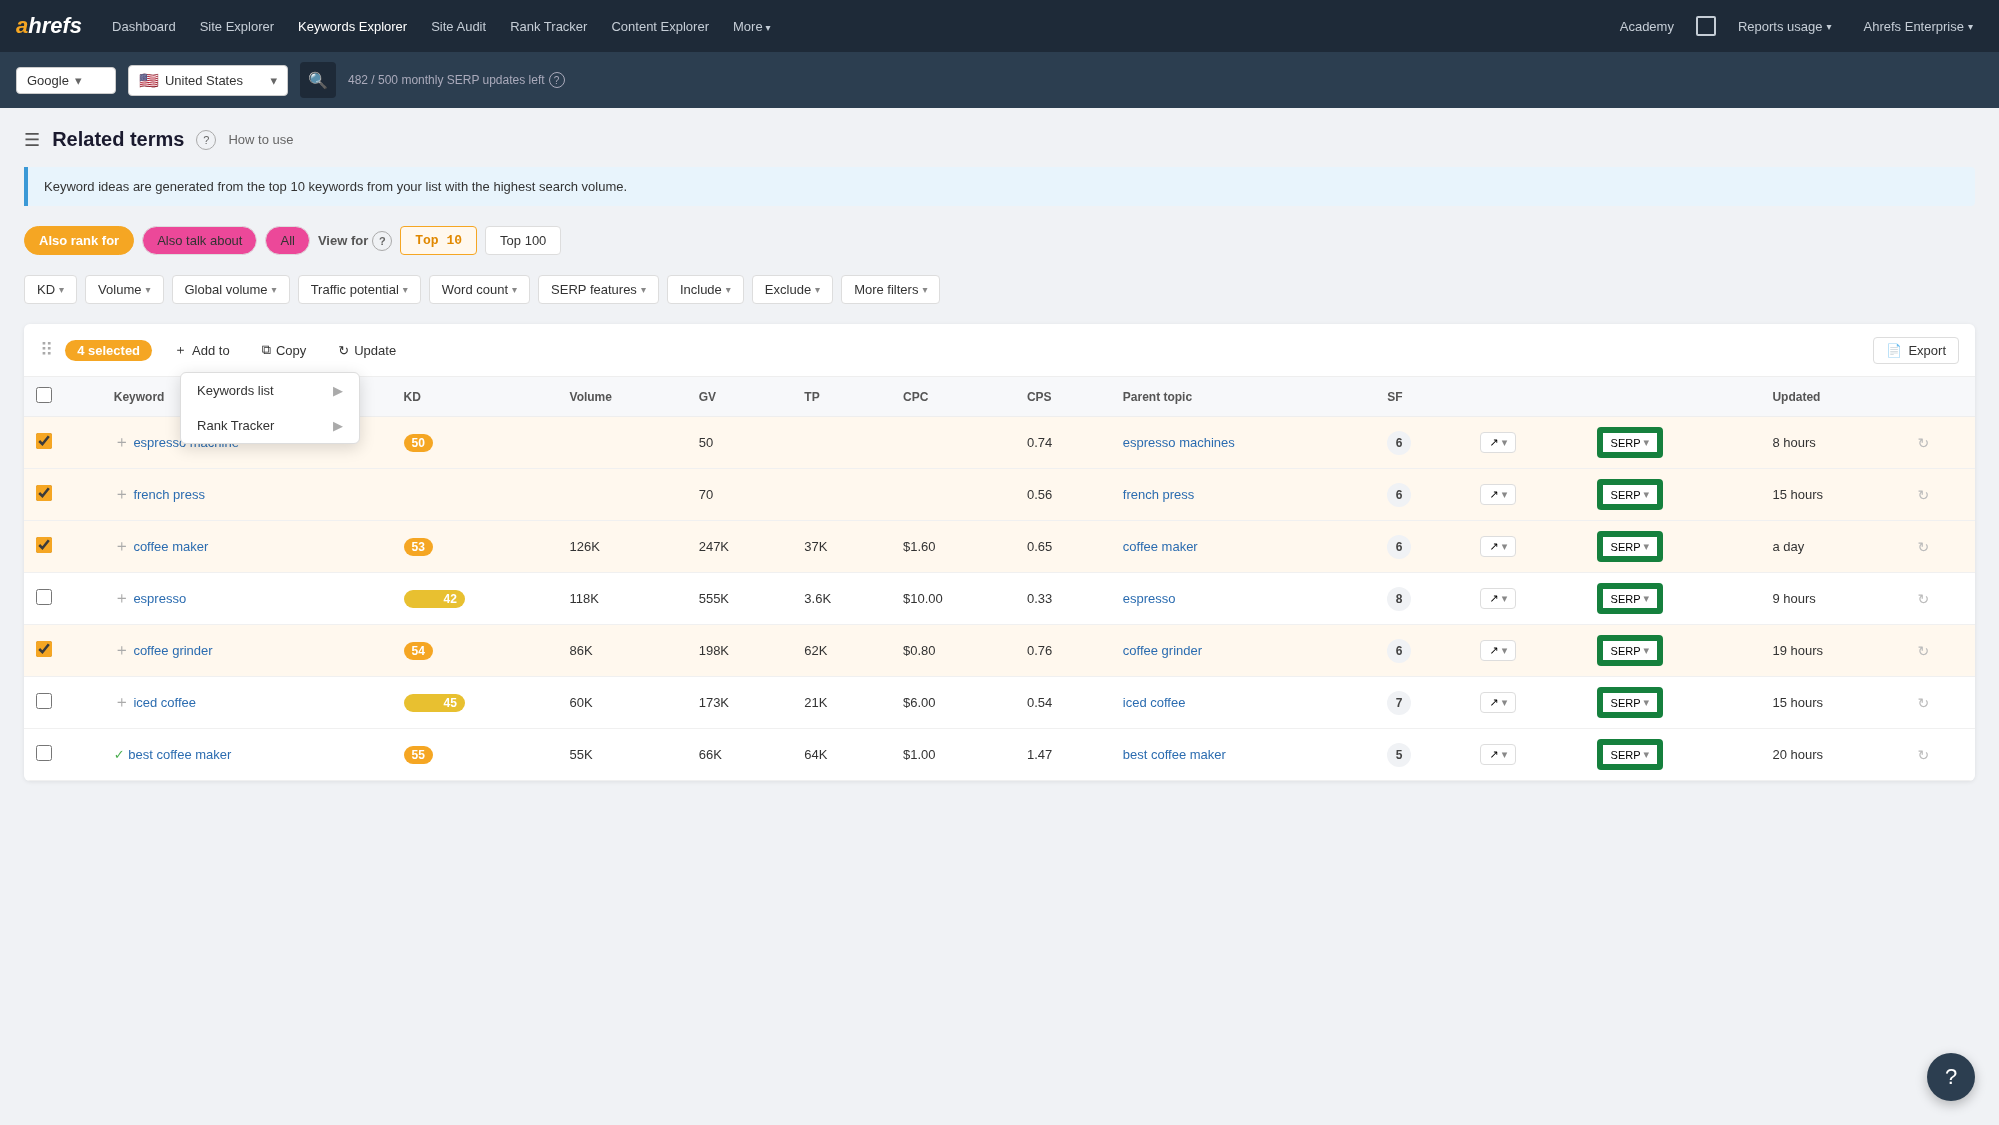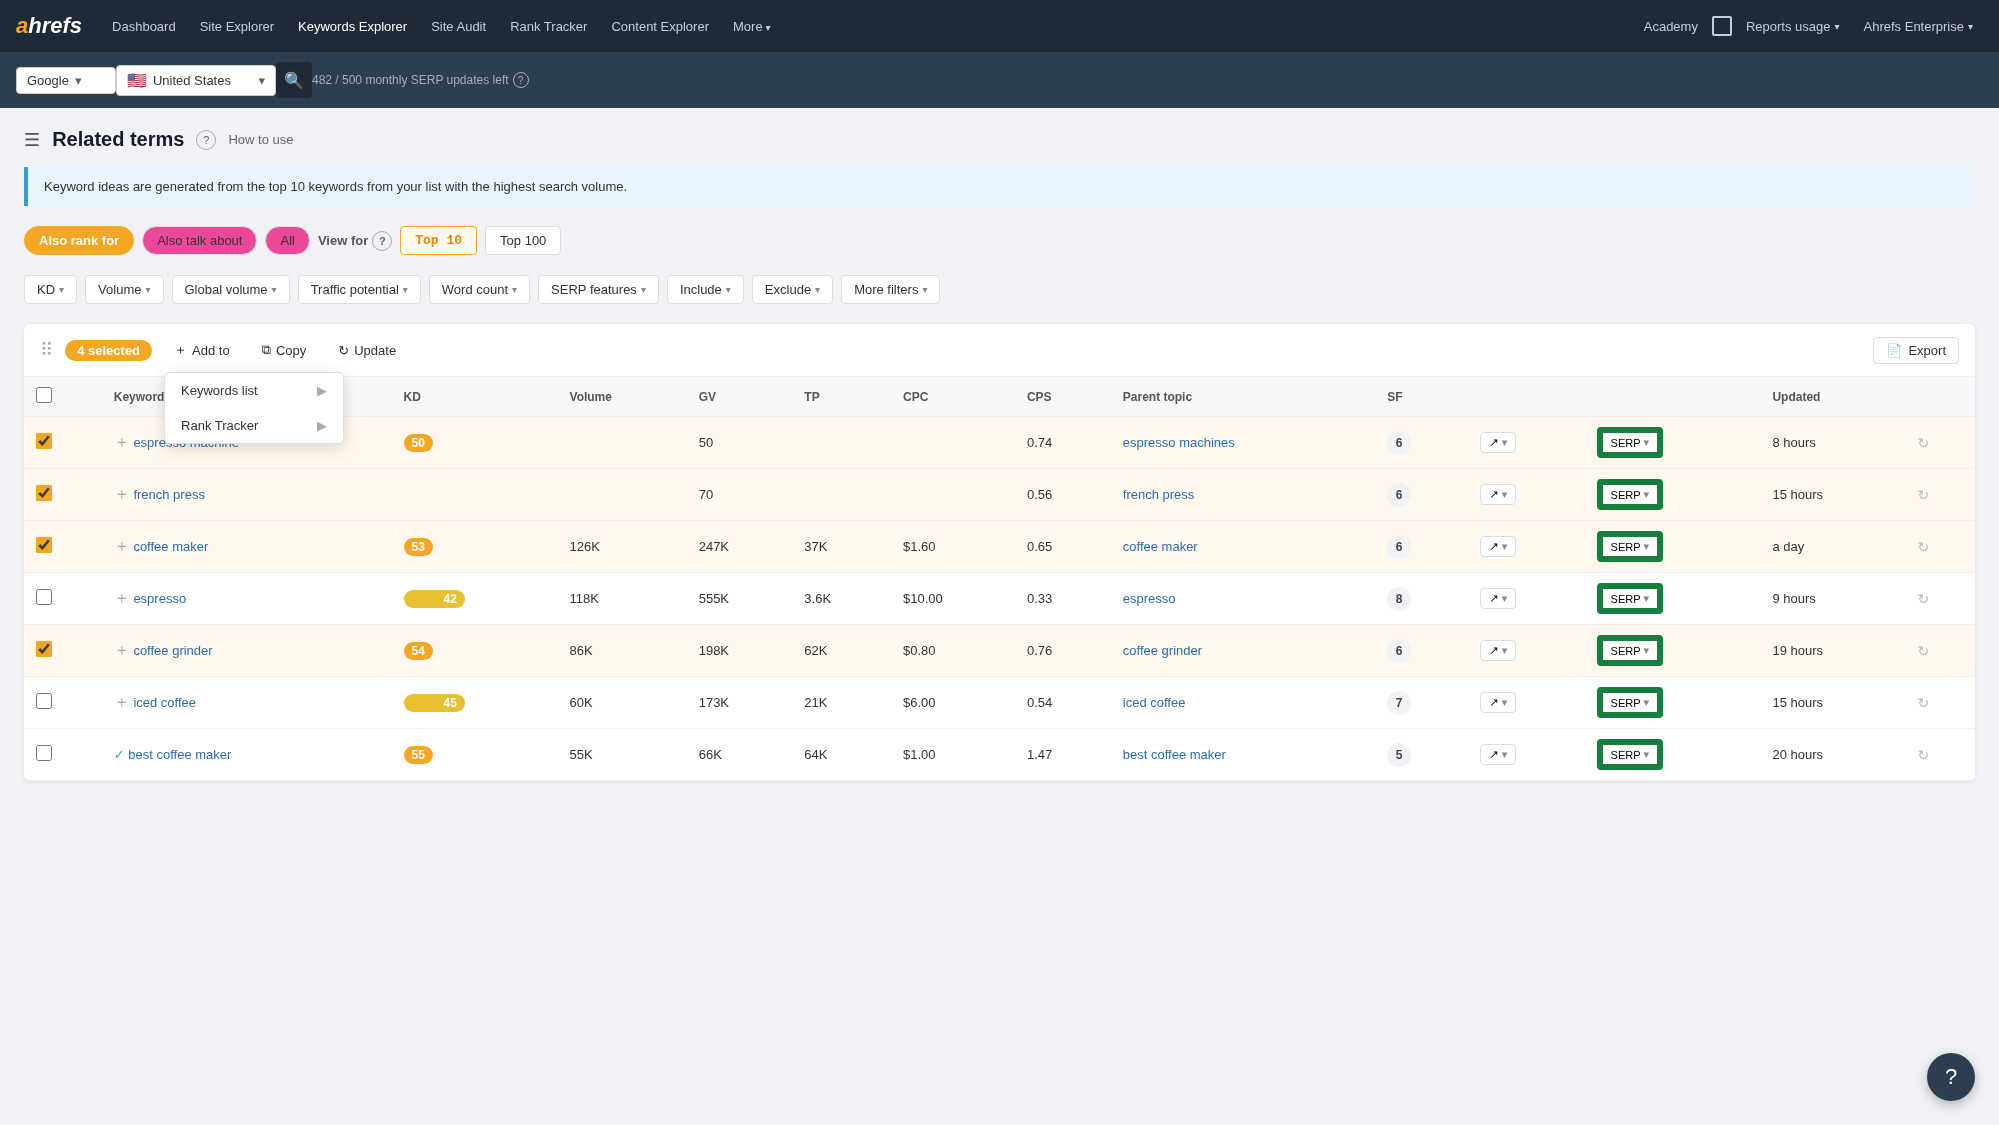--- a/index.html
+++ b/index.html
@@ -29,21 +29,21 @@
       cursor: pointer;
       font-size: 13px;
       white-space: nowrap;
     }
     .topnav-link.active { color: #fff; }
     .topnav-link-arrow::after { content: ' ▾'; font-size: 10px; }
     .topnav-spacer { flex: 1; }
     .topnav-right {
       display: flex;
       align-items: center;
-      gap: 4px;
+      gap: 12px;
       color: #c5cdd6;
       font-size: 13px;
     }
     .topnav-right .reports-usage {
       display: flex;
       align-items: center;
       gap: 4px;
       cursor: pointer;
     }
     .topnav-right .reports-usage::after { content: ' ▾'; font-size: 10px; }
@@ -60,20 +60,21 @@
       border-radius: 2px; 
       display: inline-block;
     }
 
     
     .searchbar {
       background: #2c3e50;
       display: flex;
       align-items: center;
       padding: 2px 16px;
+      gap: 12px;
       height: 56px;
     }
     .searchbar-engine {
       background: #fff;
       border: 1px solid #ccc;
       border-radius: 4px;
       padding: 5px 10px;
       display: flex;
       align-items: center;
       gap: 6px;
@@ -503,21 +504,21 @@
     <div class="table-toolbar">
       <span class="drag-handle">⠿</span>
       <span class="selected-badge">4 selected</span>
 
       <div style="position:relative;">
         <button class="toolbar-btn">
           <span>＋</span>
           <span>Add to</span>
         </button>
 
-        <div class="addto-menu" style="top:36px; left:0;">
+        <div class="addto-menu" style="top:36px; left:16px;">
           <div class="addto-item">
             <span>Keywords list</span>
             <span class="addto-item-arrow">▶</span>
           </div>
           <div class="addto-item">
             <span>Rank Tracker</span>
             <span class="addto-item-arrow">▶</span>
           </div>
 
         </div>

